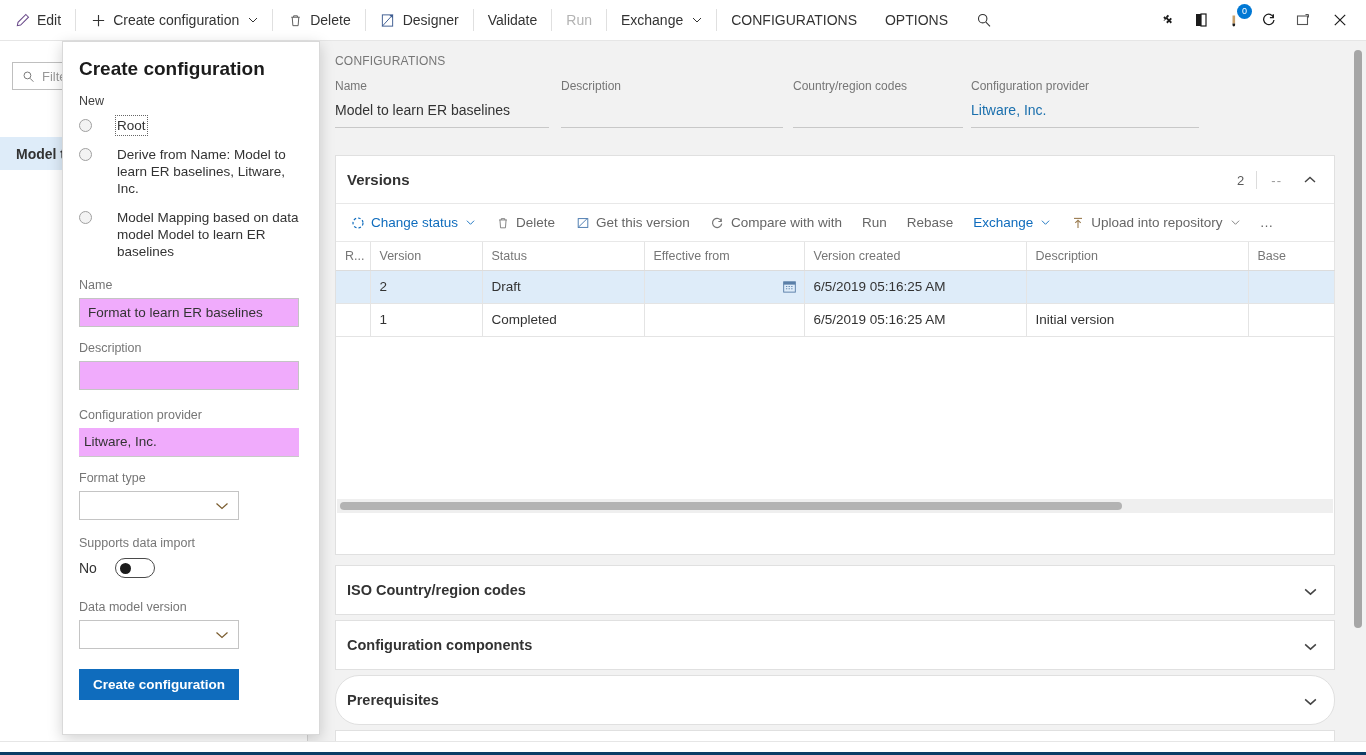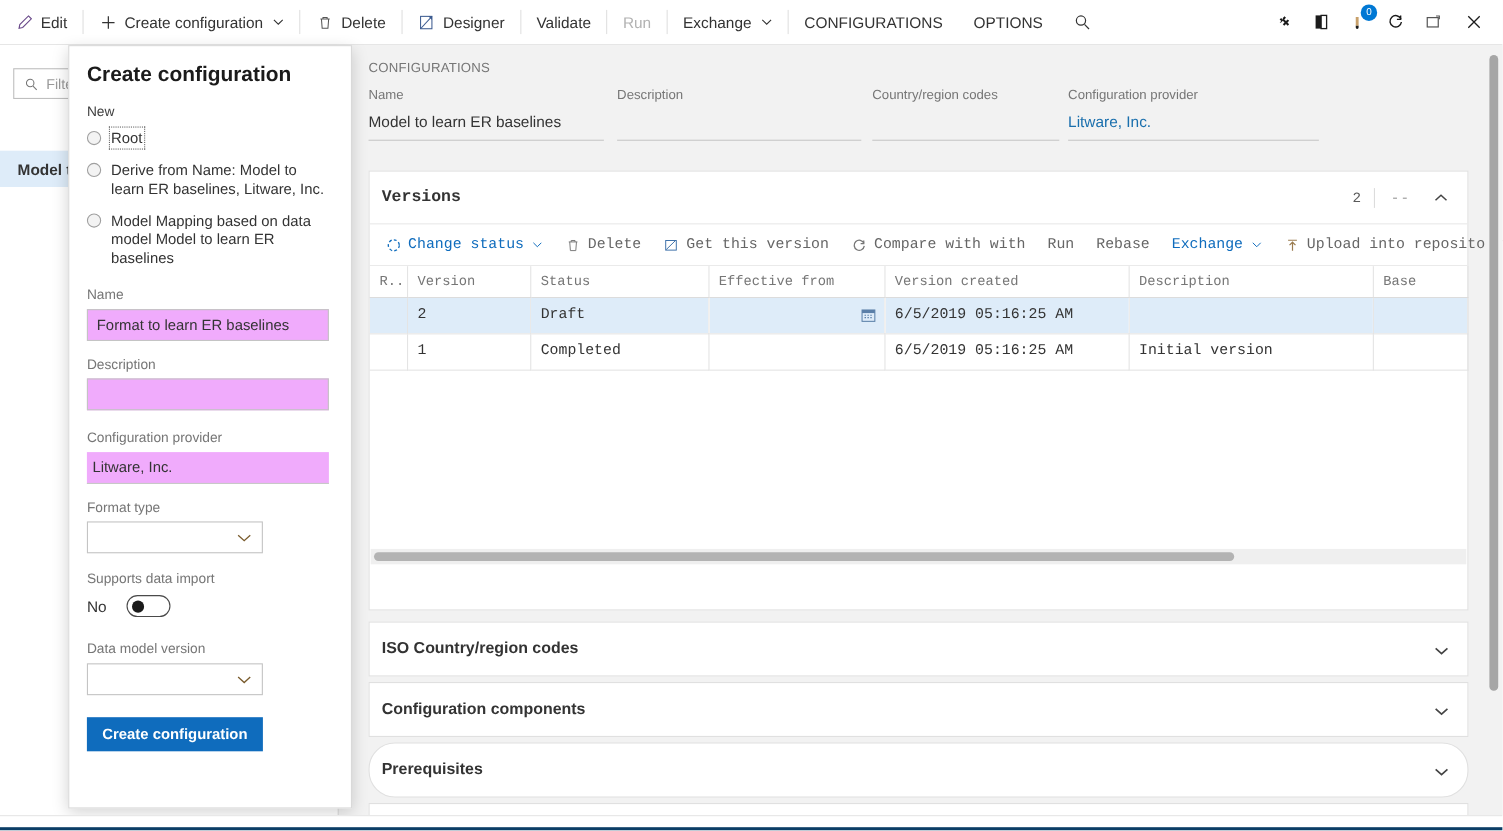--- a/index.html
+++ b/index.html
@@ -82,21 +82,21 @@
   .hvalue {
     font-size:14px; color:#333; padding-bottom:6px;
     border-bottom:1px solid #c8c8c8; height:26px;
   }
   .hvalue.link { color:#1a6fad; }
 
   
   .card {
     position:absolute; background:#ffffff; border:1px solid #e0e0e0;
   }
-  #versions-card { left:27px; top:114px; width:1000px; height:400px;font-family:Liberation Mono, monospace; }
+  #versions-card { left:27px; top:114px; width:1000px; height:400px; }
   .card-head {
     position:relative; height:48px; border-bottom:1px solid #e8e8e8;
     display:flex; align-items:center;
   }
   .card-title { font-size:15px; font-weight:bold; color:#333; padding-left:11px; }
   .card-head-right {
     position:absolute; right:10px; top:0; height:48px;
     display:flex; align-items:center; gap:0;
     font-size:13px; color:#666;
   }
@@ -178,21 +178,21 @@
     overflow:hidden;
   }
   .fly-title {
     font-size:19px; font-weight:bold; color:#1b1b1b;
     padding:16px 0 0 16px;
   }
   .fly-grouplabel {
     font-size:12.5px; color:#404040; padding:14px 0 3px 16px;
   }
   .radio-row {
-    display:flex; align-items:flex-start; gap:9px;
+    display:flex; align-items:flex-start; gap:25px;
     padding:6px 18px 6px 16px; cursor:pointer;
   }
   .radio {
     flex:0 0 auto; width:13px; height:13px; margin-top:2px;
     border:1px solid #a0a0a0; border-radius:50%; background:#f3f3f3;
     position:relative;
   }
   .radio.checked { border-color:#666; background:#fff; }
   .radio.checked:after {
     content:''; position:absolute; left:3px; top:3px;

